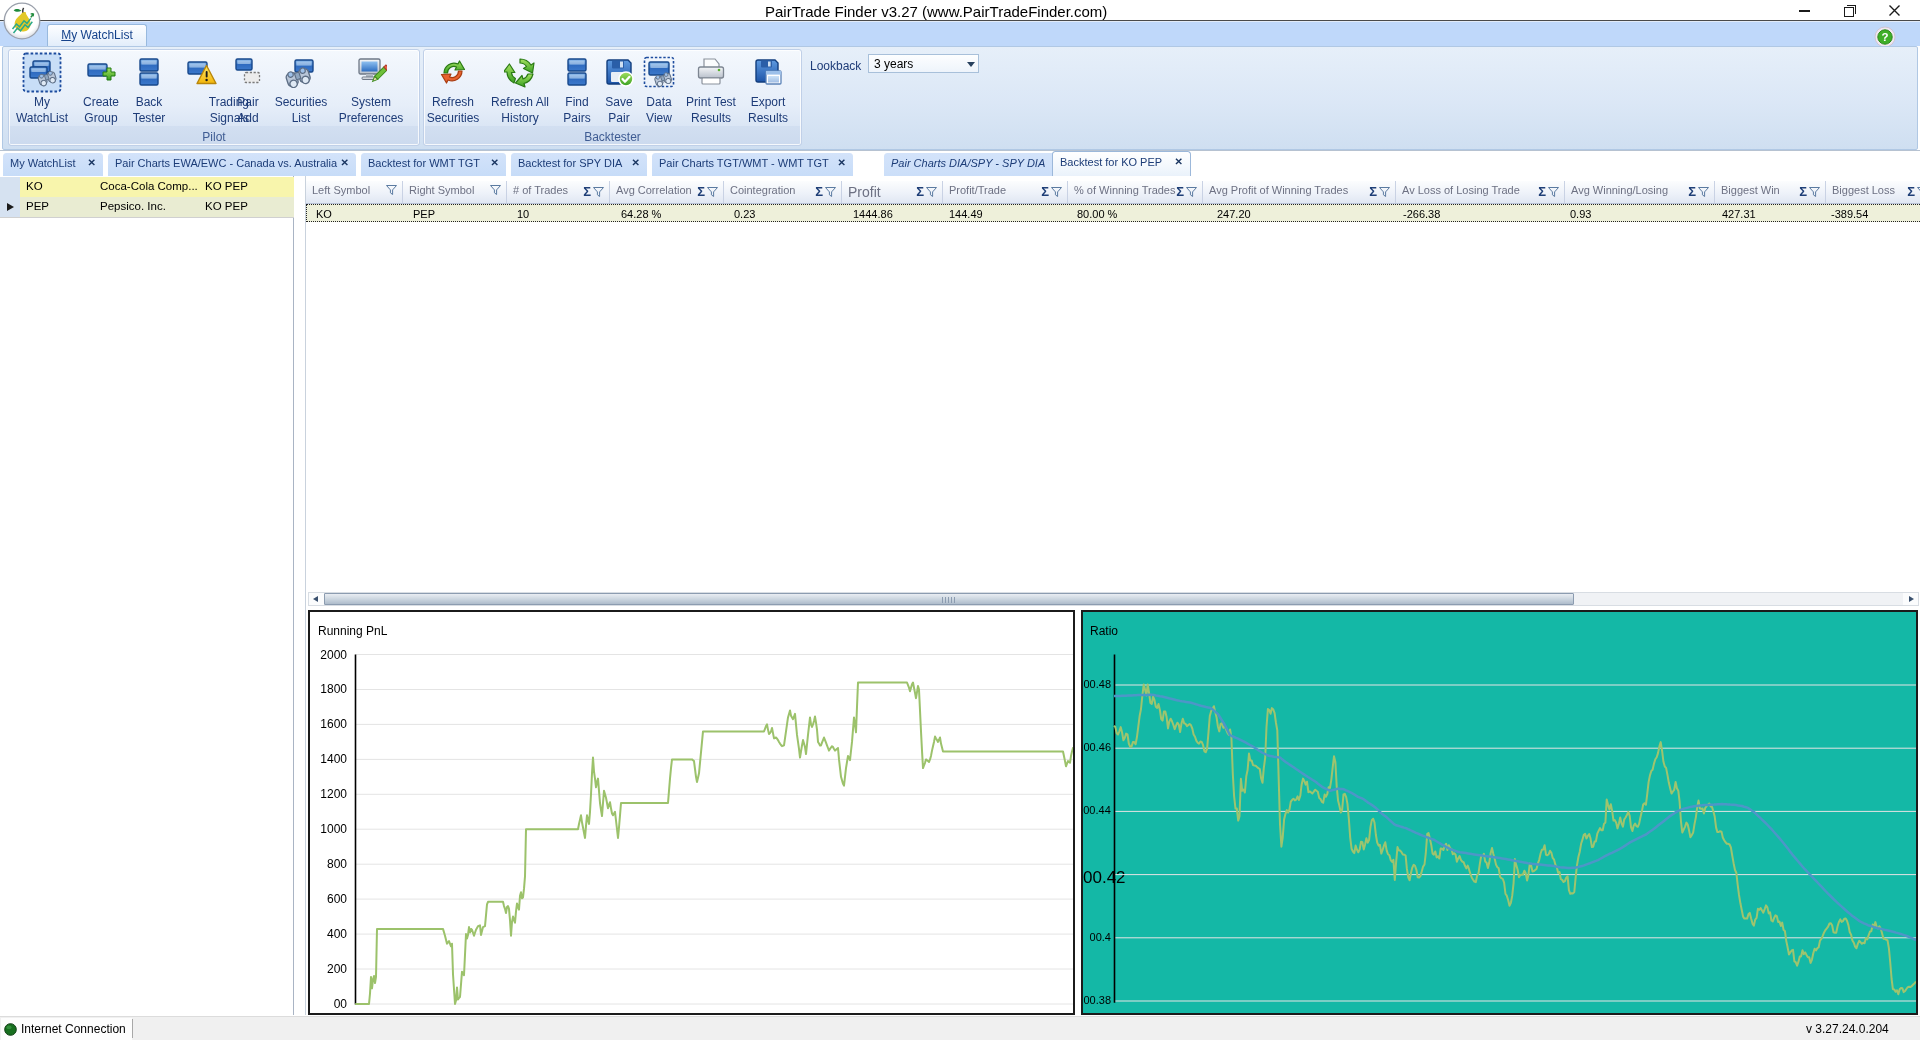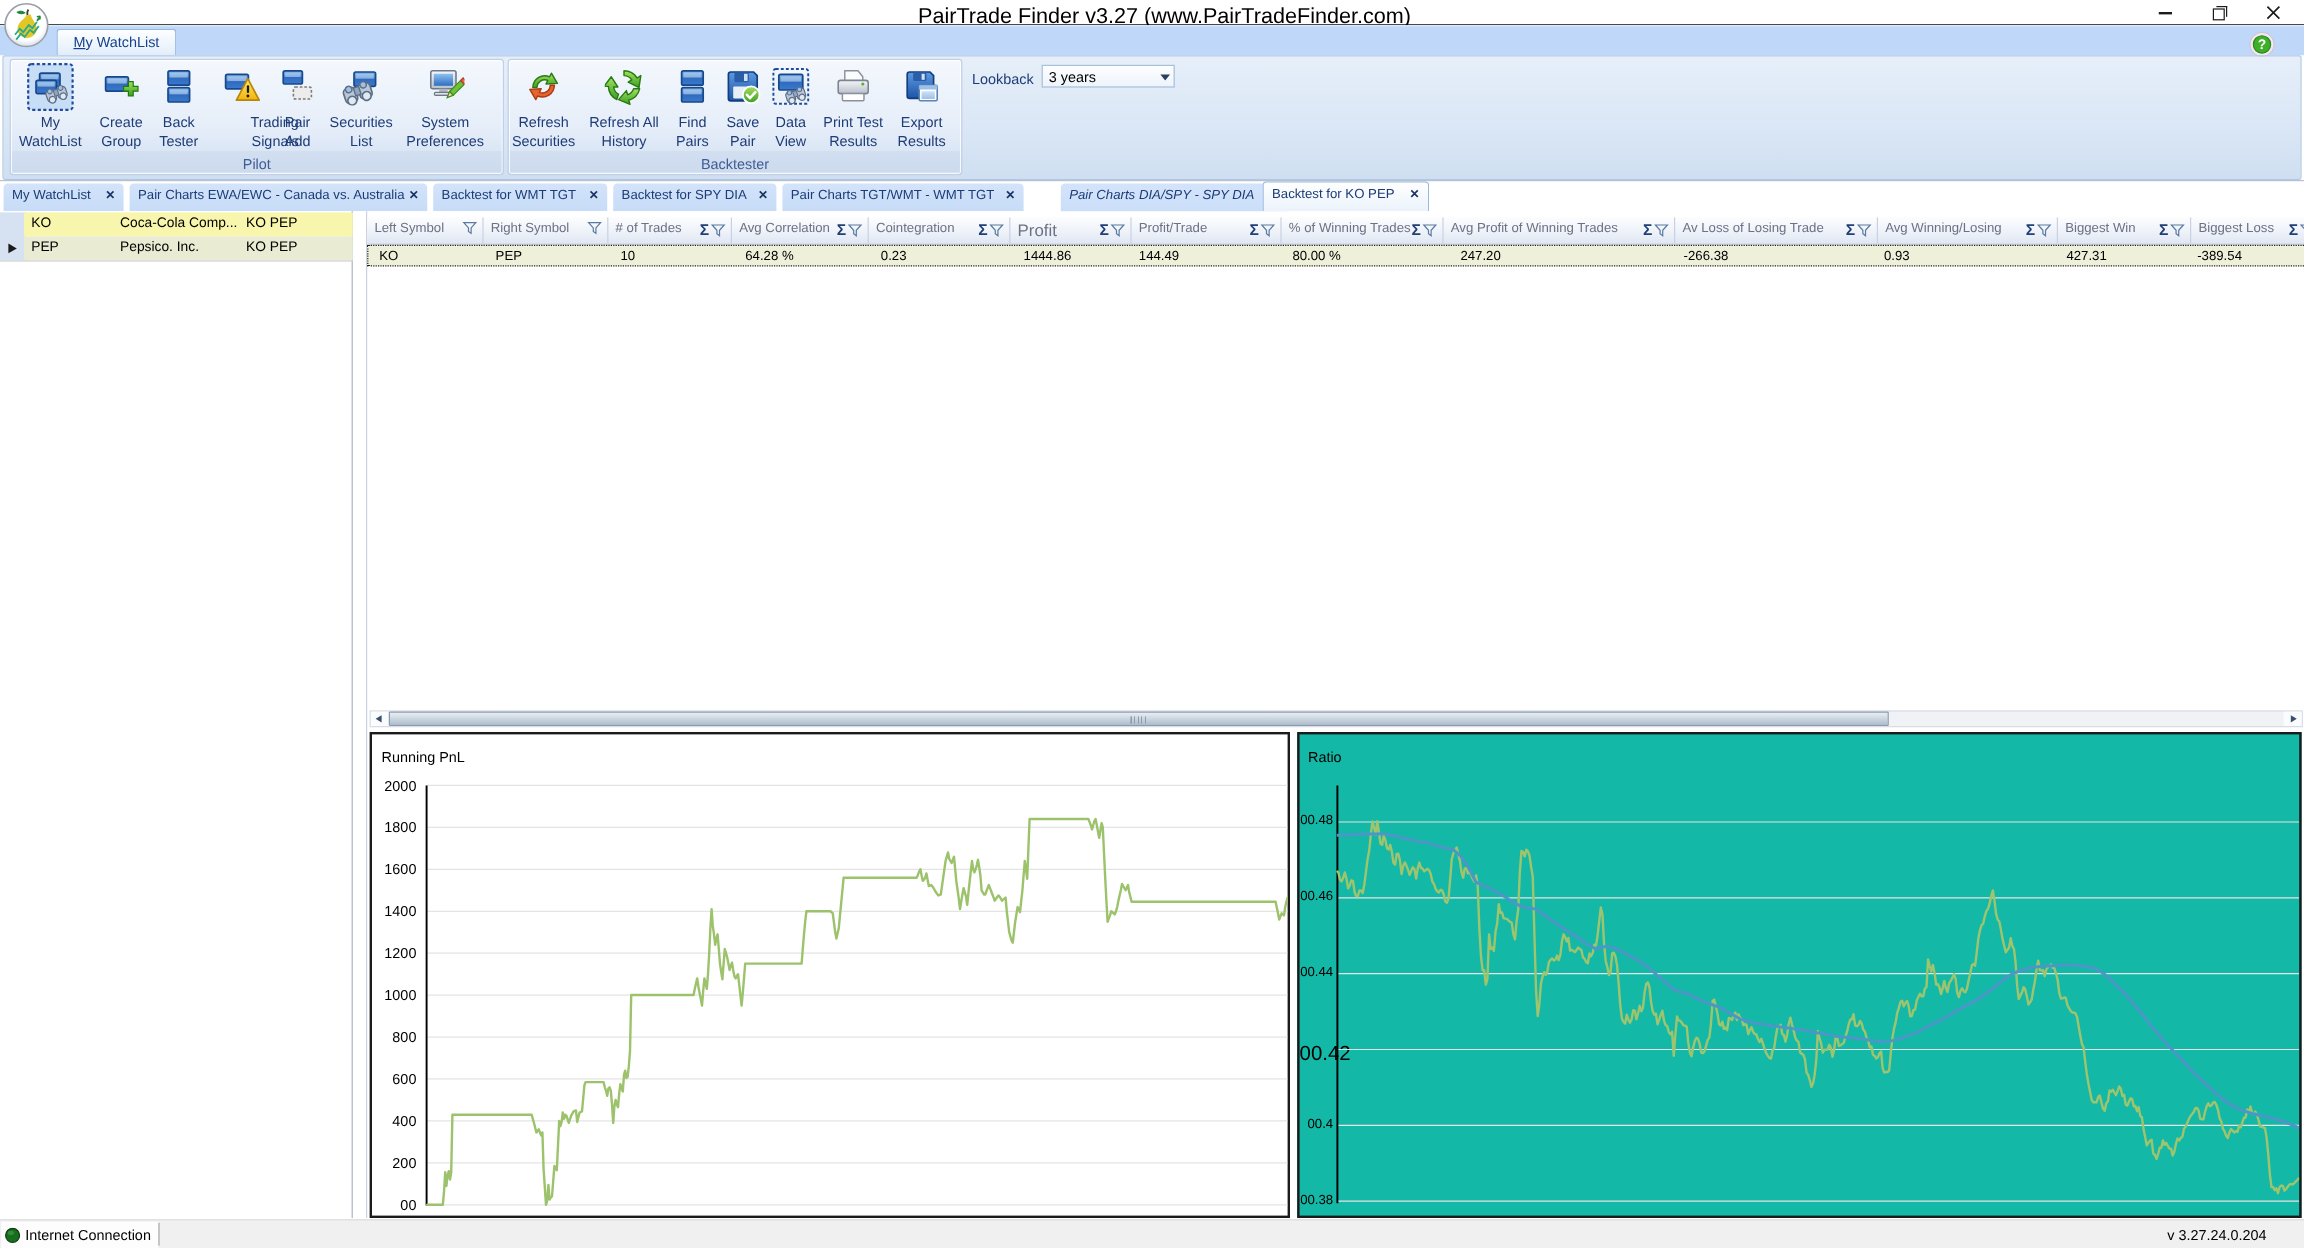--- a/index.html
+++ b/index.html
@@ -30,21 +30,21 @@
         <stop offset="0" stop-color="#f4f6f8"></stop>
         <stop offset="1" stop-color="#b9c0cb"></stop>
       </linearGradient>
 <linearGradient id="scr" x1="0" y1="0" x2="0" y2="1">
         <stop offset="0" stop-color="#8ec0f0"></stop>
         <stop offset="1" stop-color="#2e6ec2"></stop>
       </linearGradient>
 </defs>
   </svg>
 <div style="position:absolute;left:0;top:0;width:1920px;height:21px;background:#ffffff;border-bottom:1px solid #4a4a4a;box-sizing:border-box;">
-<div style="position:absolute;left:765px;top:3px;font-size:18px;color:#000;">PairTrade Finder v3.27 (www.PairTradeFinder.com)</div>
+<div style="position:absolute;left:765px;top:3px;font-size:15px;color:#000;">PairTrade Finder v3.27 (www.PairTradeFinder.com)</div>
 <div style="position:absolute;left:1799px;top:10px;width:11px;height:1.6px;background:#1b1b1b;"></div>
 <div style="position:absolute;left:1844px;top:7px;width:8px;height:8px;border:1.4px solid #1b1b1b;"></div>
 <div style="position:absolute;left:1847px;top:4.6px;width:8px;height:8px;border-top:1.4px solid #1b1b1b;border-right:1.4px solid #1b1b1b;"></div>
 <svg width="13" height="13" viewBox="0 0 13 13" style="position:absolute;left:1888px;top:4px;">
       <path d="M1.5,1.5 L11.5,11.5 M11.5,1.5 L1.5,11.5" stroke="#1b1b1b" stroke-width="1.4"></path>
     </svg>
 </div>
 
 <div style="position:absolute;left:0;top:21px;width:1920px;height:25px;background:#bfd8fa;"></div>
 <div style="position:absolute;left:0;top:21px;width:1920px;height:1px;background:#e2ebf8;"></div>
@@ -491,21 +491,21 @@
       <line x1="45.5" y1="357.0" x2="763" y2="357.0" stroke="#e4e4e4" stroke-width="1"></line>
       <line x1="45.5" y1="392.0" x2="763" y2="392.0" stroke="#e4e4e4" stroke-width="1"></line>
       <line x1="45.5" y1="42.5" x2="45.5" y2="392.5" stroke="#000" stroke-width="1.6"></line>
 <polyline points="46.0,392.0 59.0,392.0 60.0,381.5 61.0,364.9 62.0,376.3 63.0,367.5 64.0,364.0 65.0,371.0 66.0,364.9 67.0,316.9 133.0,316.9 135.0,323.8 137.0,331.7 139.0,329.1 141.0,334.3 142.0,331.7 143.0,362.3 145.0,392.0 146.0,388.5 147.0,375.4 148.0,387.6 149.0,385.9 150.0,385.0 152.0,359.7 154.0,363.2 156.0,322.1 157.0,326.5 158.0,323.0 159.0,315.1 160.0,320.4 161.0,316.9 162.0,317.7 164.0,323.8 166.0,317.7 168.0,314.2 170.0,313.4 171.0,323.0 173.0,315.1 175.0,314.2 177.0,292.4 178.0,289.8 193.0,289.8 194.0,294.1 195.0,296.8 196.0,301.1 197.0,295.0 198.0,294.1 199.0,296.8 200.0,308.1 201.0,323.8 202.0,309.9 203.0,304.6 204.0,308.1 205.0,310.7 206.0,299.4 207.0,291.5 208.0,295.0 209.0,297.6 210.0,283.7 211.0,280.2 212.0,286.3 213.0,285.4 214.0,276.7 215.0,264.4 216.0,217.2 268.0,217.2 269.0,212.0 270.0,207.6 271.0,203.3 272.0,210.3 273.0,215.5 274.0,220.7 275.0,226.0 276.0,213.8 277.0,203.3 278.0,207.6 279.0,212.0 280.0,199.8 281.0,182.3 282.0,161.3 283.0,145.6 284.0,159.6 285.0,166.6 286.0,175.3 287.0,170.1 288.0,166.6 289.0,178.8 290.0,191.0 291.0,198.0 292.0,204.1 293.0,191.0 294.0,178.8 295.0,182.3 296.0,185.8 297.0,191.0 298.0,196.3 299.0,192.8 300.0,190.2 301.0,196.3 302.0,201.5 303.0,203.3 304.0,201.5 305.0,199.8 306.0,208.5 307.0,217.2 308.0,226.0 309.0,215.5 310.0,203.3 311.0,191.0 358.0,191.0 359.0,178.8 360.0,166.6 361.0,156.1 362.0,147.4 382.0,147.4 383.0,148.2 384.0,149.1 385.0,157.0 386.0,164.8 387.0,170.1 388.0,165.7 389.0,161.3 390.0,150.8 391.0,140.4 392.0,129.9 393.0,119.4 454.0,119.4 455.0,116.8 456.0,114.1 457.0,112.4 458.0,117.6 459.0,122.0 460.0,121.1 461.0,119.4 462.0,115.9 463.0,121.1 464.0,126.4 465.0,126.0 466.0,125.5 467.0,126.7 468.0,128.1 469.0,129.9 470.0,131.6 471.0,133.0 472.0,134.2 473.0,133.7 474.0,133.4 475.0,126.4 476.0,119.4 477.0,112.4 478.0,105.4 479.0,101.9 480.0,98.4 481.0,103.7 482.0,105.4 483.0,107.2 484.0,104.5 485.0,101.9 486.0,112.4 487.0,122.9 488.0,129.9 489.0,136.9 490.0,145.6 491.0,139.5 492.0,133.4 493.0,128.1 494.0,131.6 495.0,135.1 496.0,142.1 497.0,132.5 498.0,122.9 499.0,114.1 500.0,105.4 501.0,112.4 502.0,115.0 503.0,112.4 504.0,108.9 505.0,104.5 506.0,110.7 507.0,117.6 508.0,129.9 509.0,131.6 510.0,133.4 511.0,133.4 512.0,130.7 513.0,128.1 514.0,125.5 515.0,128.1 516.0,130.7 517.0,133.4 518.0,136.0 519.0,138.6 520.0,136.9 521.0,135.5 522.0,134.2 523.0,135.1 524.0,136.9 525.0,138.6 526.0,137.7 527.0,136.9 528.0,136.0 529.0,147.4 530.0,156.1 531.0,164.8 532.0,168.3 533.0,171.8 534.0,173.6 535.0,164.8 536.0,156.1 537.0,150.0 538.0,143.9 539.0,146.0 540.0,148.2 541.0,139.0 542.0,129.9 543.0,117.6 544.0,105.4 545.0,112.4 546.0,120.3 547.0,94.9 548.0,70.5 597.0,70.5 598.0,73.1 599.0,75.7 600.0,79.2 601.0,75.7 602.0,72.2 603.0,70.5 604.0,75.7 605.0,80.9 606.0,86.2 607.0,80.1 608.0,74.0 609.0,77.5 610.0,98.4 611.0,119.4 612.0,138.6 613.0,156.1 614.0,153.5 615.0,150.8 616.0,147.4 617.0,148.2 618.0,149.1 619.0,150.0 620.0,147.4 621.0,143.9 622.0,138.6 623.0,134.2 624.0,129.9 625.0,124.6 626.0,126.4 627.0,128.1 628.0,129.9 629.0,127.8 630.0,125.5 631.0,131.6 632.0,135.5 633.0,139.5 753.0,139.5 754.0,144.2 755.0,149.1 756.0,154.3 757.0,151.7 758.0,149.1 759.0,150.0 760.0,150.8 761.0,143.9 762.0,139.5 763.0,136.0 765.0,135.1" fill="none" stroke="#9cc26b" stroke-width="2" stroke-linejoin="round" stroke-linecap="round"></polyline>
 </svg>
   </div>
 <div style="position:absolute;left:1081px;top:610px;width:837px;height:405px;background:#14b8a6;border:2px solid #1b1b1b;box-sizing:border-box;">
 <div style="position:absolute;left:7px;top:12px;font-size:12px;color:#000;">Ratio</div>
 <div style="position:absolute;left:0px;top:66px;width:28px;text-align:right;font-size:11px;color:#000;">00.48</div>
     <div style="position:absolute;left:0px;top:129px;width:28px;text-align:right;font-size:11px;color:#000;">00.46</div>
-    <div style="position:absolute;left:0px;top:192px;width:28px;text-align:right;font-size:11px;color:#000;">00.44</div>
+    <div style="position:absolute;left:0px;top:192px;width:28px;text-align:center;font-size:11px;color:#000;">00.44</div>
     <div style="position:absolute;left:0px;top:256px;width:28px;text-align:center;font-size:17px;color:#000;">00.42</div>
     <div style="position:absolute;left:0px;top:319px;width:28px;text-align:right;font-size:11px;color:#000;">00.4</div>
     <div style="position:absolute;left:0px;top:382px;width:28px;text-align:right;font-size:11px;color:#000;">00.38</div>
 <svg width="833" height="401" style="position:absolute;left:0;top:0;" viewBox="0 0 833 401">
 <line x1="31.5" y1="73.0" x2="833" y2="73.0" stroke="#e4e4e4" stroke-width="1"></line>
       <line x1="31.5" y1="136.2" x2="833" y2="136.2" stroke="#e4e4e4" stroke-width="1"></line>
       <line x1="31.5" y1="199.4" x2="833" y2="199.4" stroke="#e4e4e4" stroke-width="1"></line>
       <line x1="31.5" y1="262.6" x2="833" y2="262.6" stroke="#e4e4e4" stroke-width="1"></line>
       <line x1="31.5" y1="325.8" x2="833" y2="325.8" stroke="#e4e4e4" stroke-width="1"></line>
       <line x1="31.5" y1="389.0" x2="833" y2="389.0" stroke="#e4e4e4" stroke-width="1"></line>

